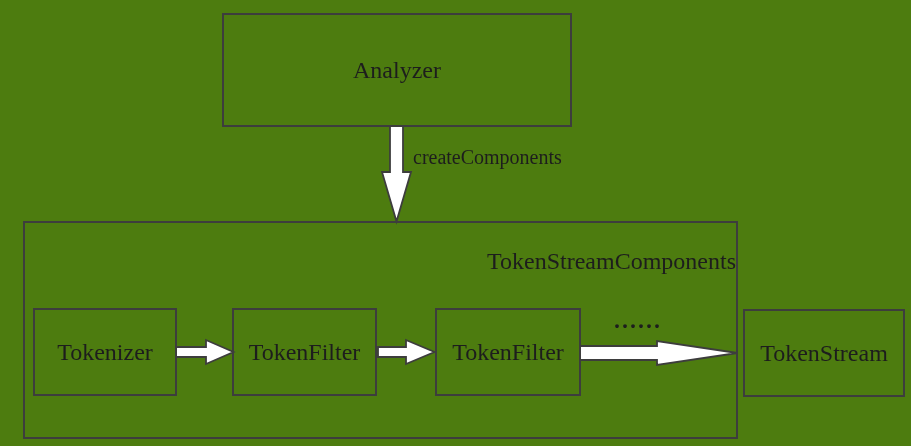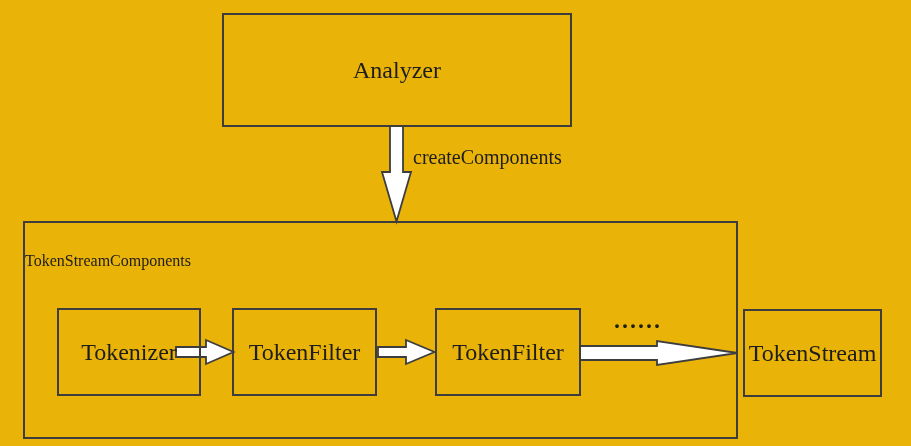--- a/index.html
+++ b/index.html
@@ -4,21 +4,21 @@
 <style>
   html, body {
     margin: 0;
     padding: 0;
     background: #ffffff;
   }
   .stage {
     position: relative;
     width: 911px;
     height: 446px;
-    background: #eab308;
+    background: #4d7c0f;
     font-family: "Liberation Serif", "DejaVu Serif", serif;
     color: #1d1d1d;
     overflow: hidden;
   }
   .connectors {
     position: absolute;
     left: 0;
     top: 0;
     width: 911px;
     height: 446px;
@@ -31,25 +31,25 @@
     display: flex;
     align-items: center;
     justify-content: center;
     font-size: 24px;
     line-height: 1;
     text-align: center;
   }
   .analyzer-box   { left: 222px; top: 13px;  width: 350px; height: 114px; }
   .outer-box      { left: 23px;  top: 221px; width: 715px; height: 218px; display: block; }
   .outer-title    { position: absolute; left: 0; top: 26px; width: 100%;
-                    text-align: left; font-size: 16px; line-height: 24px; }
-  .tokenizer-box  { left: 33px;  top: 308px; width: 144px; height: 88px; margin-left: 24px; }
+                    text-align: right; font-size: 24px; line-height: 24px; }
+  .tokenizer-box  { left: 33px;  top: 308px; width: 144px; height: 88px; }
   .tokenfilter1-box { left: 232px; top: 308px; width: 145px; height: 88px; }
   .tokenfilter2-box { left: 435px; top: 308px; width: 146px; height: 88px; }
-  .tokenstream-box  { left: 743px; top: 309px; width: 139px; height: 88px; }
+  .tokenstream-box  { left: 743px; top: 309px; width: 162px; height: 88px; }
   .float-label {
     position: absolute;
     font-size: 20px;
     line-height: 24px;
     white-space: nowrap;
   }
   .create-label { left: 413px; top: 145px; }
   .ellipsis-label {
     position: absolute;
     left: 613px;

